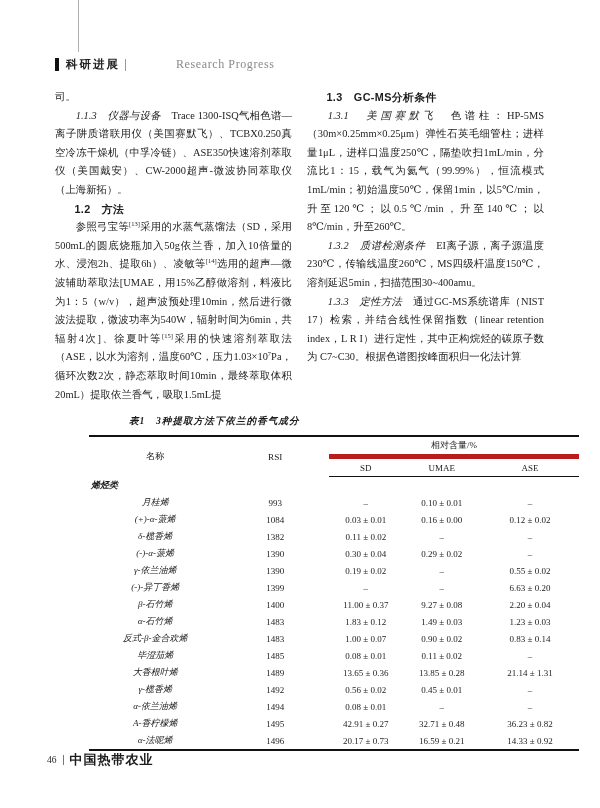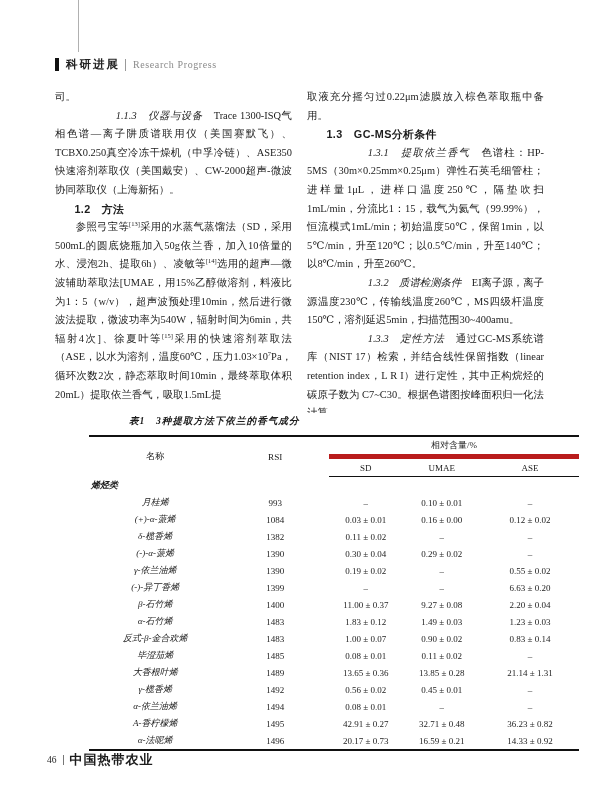--- a/index.html
+++ b/index.html
@@ -8,27 +8,27 @@
     background:#ffffff; color:#1c1c1c; overflow:hidden;
     font-family:"Liberation Serif","DejaVu Serif",serif;
     padding-left:9px;
   }
   .top-rule { position:absolute; left:78px; top:0; width:1px; height:52px; background:#b0b0b0; }
 
   .header { position:absolute; left:55px; top:57px; display:flex; align-items:center; }
   .header-bar { width:4px; height:13px; background:#111; margin-right:7px; }
   .header-cn { font-family:"Liberation Sans","DejaVu Sans",sans-serif; font-weight:bold; font-size:11.5px; letter-spacing:2px; color:#222; }
   .header-sep { width:1px; height:12px; background:#999; margin:0 7px 0 5px; }
-  .header-en { font-size:10px; color:#8a8a8a; letter-spacing:0.6px; }
+  .header-en { font-size:12px; color:#8a8a8a; letter-spacing:0.6px;margin-left:43px; }
 
   .columns { position:absolute; left:55px; top:88px; width:490px; height:325px; display:flex; gap:15px; overflow:hidden; }
   .col { width:237px; font-size:10.4px; line-height:18.6px; text-align:justify; }
   .col p { margin:0; }
   .indent { text-indent:2em; }
-  .kai { font-style:italic;margin-left:40px; }
+  .kai { font-style:italic; }
   sup { font-size:6.5px; line-height:0; }
   .h-sans { font-family:"Liberation Sans","DejaVu Sans",sans-serif; font-weight:bold; font-size:10.8px; text-indent:1.8em; letter-spacing:0.4px; }
 
   .table-block { position:absolute; left:55px; top:415px; width:490px;margin-left:34px; }
   .tbl-caption { font-size:9.6px; font-weight:bold; font-style:italic; margin:0 0 7px 40px; letter-spacing:1px; }
   table { width:100%; border-collapse:collapse; font-size:9px; table-layout:fixed;
           border-top:2px solid #111; border-bottom:2px solid #111; }
   col.c-name { width:27%; } col.c-rsi { width:22%; } col.c-sd { width:15%; } col.c-umae { width:16%; } col.c-ase { width:20%; }
   th, td { padding:0; height:17px; text-align:center; font-weight:normal; vertical-align:middle; }
   thead tr.thr2 th { border-bottom:1.8px solid #111; }
@@ -57,23 +57,22 @@
   </div>
 
   <div class="columns">
     <div class="col">
       <p>司。</p>
       <p class="indent"><span class="kai">1.1.3　仪器与设备</span><span>　Trace 1300-ISQ气相色谱—离子阱质谱联用仪（美国赛默飞）、TCBX0.250真空冷冻干燥机（中孚冷链）、ASE350快速溶剂萃取仪（美国戴安）、CW-2000超声-微波协同萃取仪（上海新拓）。</span></p>
       <p class="h-sans">1.2　方法</p>
       <p class="indent"><span>参照弓宝等</span><sup>[13]</sup><span>采用的水蒸气蒸馏法（SD，采用500mL的圆底烧瓶加入50g依兰香，加入10倍量的水、浸泡2h、提取6h）、凌敏等</span><sup>[14]</sup><span>选用的超声—微波辅助萃取法[UMAE，用15%乙醇做溶剂，料液比为1：5（w/v），超声波预处理10min，然后进行微波法提取，微波功率为540W，辐射时间为6min，共辐射4次]、徐夏叶等</span><sup>[15]</sup><span>采用的快速溶剂萃取法（ASE，以水为溶剂，温度60℃，压力1.03×10</span><sup>7</sup><span>Pa，循环次数2次，静态萃取时间10min，最终萃取体积20mL）提取依兰香气，吸取1.5mL提</span></p>
     </div>
     <div class="col">
-      <p>取液充分摇匀过0.22μm滤膜放入棕色萃取瓶中备用。</p>
       <p class="h-sans">1.3　GC-MS分析条件</p>
-      <p class="indent"><span class="kai">1.3.1　提取依兰香气</span><span>　色谱柱：HP-5MS（30m×0.25mm×0.25μm）弹性石英毛细管柱；进样量1μL，进样口温度250℃，隔垫吹扫1mL/min，分流比1：15，载气为氦气（99.99%），恒流模式1mL/min；初始温度50℃，保留1min，以5℃/min，升至120℃；以0.5℃/min，升至140℃；以8℃/min，升至260℃。</span></p>
+      <p class="indent"><span class="kai">1.3.1　美国赛默飞</span><span>　色谱柱：HP-5MS（30m×0.25mm×0.25μm）弹性石英毛细管柱；进样量1μL，进样口温度250℃，隔垫吹扫1mL/min，分流比1：15，载气为氦气（99.99%），恒流模式1mL/min；初始温度50℃，保留1min，以5℃/min，升至120℃；以0.5℃/min，升至140℃；以8℃/min，升至260℃。</span></p>
       <p class="indent"><span class="kai">1.3.2　质谱检测条件</span><span>　EI离子源，离子源温度230℃，传输线温度260℃，MS四级杆温度150℃，溶剂延迟5min，扫描范围30~400amu。</span></p>
       <p class="indent"><span class="kai">1.3.3　定性方法</span><span>　通过GC-MS系统谱库（NIST 17）检索，并结合线性保留指数（linear retention index，L R I）进行定性，其中正构烷烃的碳原子数为 C7~C30。根据色谱图按峰面积归一化法计算</span></p>
     </div>
   </div>
 
   <div class="table-block">
     <div class="tbl-caption">表1　3种提取方法下依兰的香气成分</div>
     <table>
       <colgroup>
         <col class="c-name">

